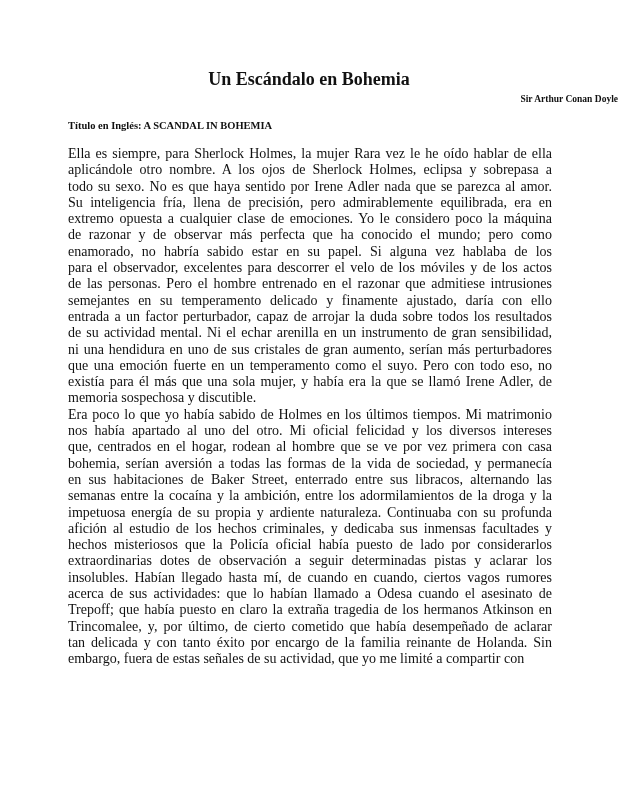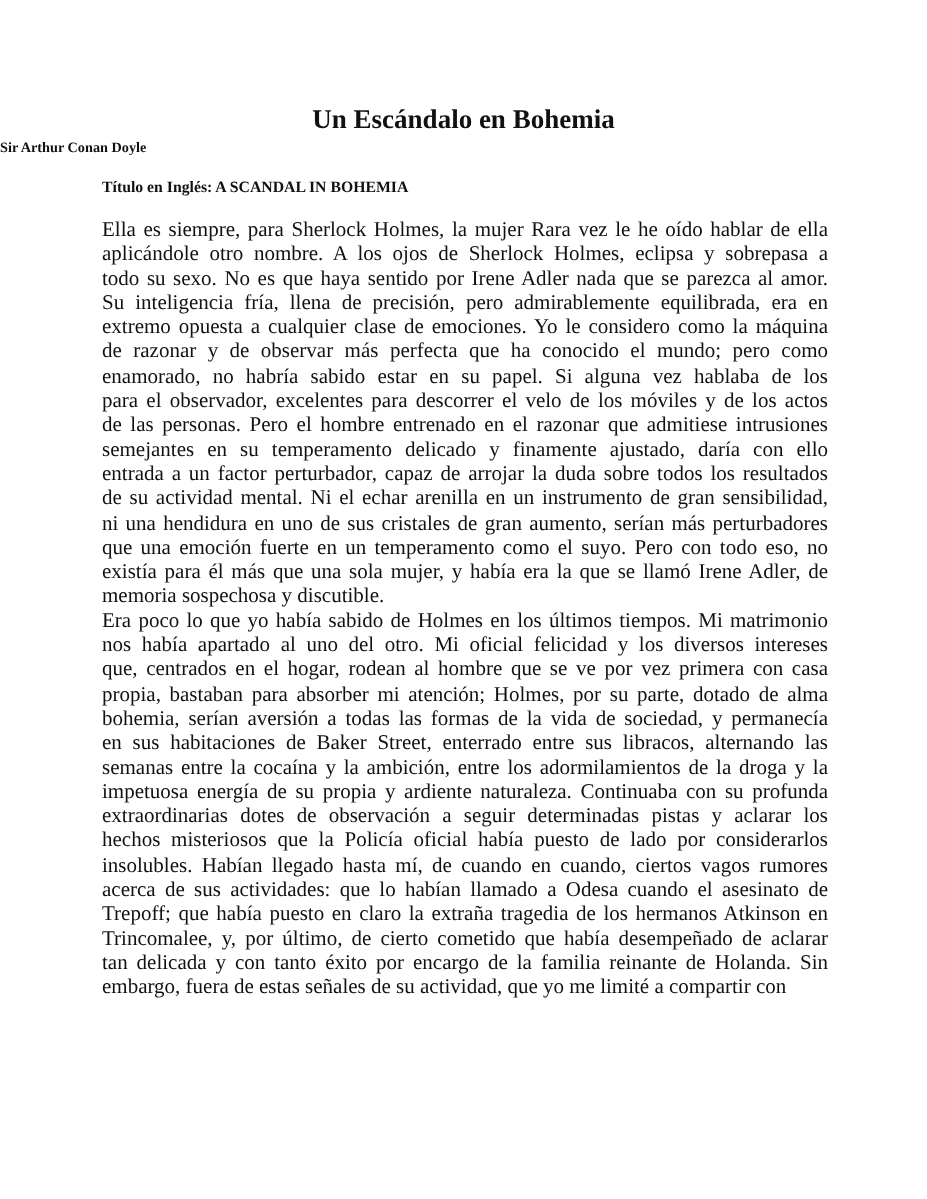--- a/index.html
+++ b/index.html
@@ -27,21 +27,21 @@
     font-size: 18px;
     font-weight: bold;
     line-height: 22px;
     color: #111111;
   }
   .doc-author {
     position: absolute;
     top: 93px;
     left: 0;
     width: 618px;
-    text-align: left;
+    text-align: right;
     font-size: 9.5px;
     font-weight: bold;
     line-height: 12px;
     color: #111111;
   }
   .orig-title {
     position: absolute;
     top: 119px;
     left: 68px;
     width: 484px;
@@ -73,42 +73,42 @@
 
 <div class="page">
   <h1 class="doc-title">Un Escándalo en Bohemia</h1>
   <div class="doc-author">Sir Arthur Conan Doyle</div>
   <div class="orig-title">Título en Inglés: A SCANDAL IN BOHEMIA</div>
   <div class="body-text">
       <div class="line">Ella es siempre, para Sherlock Holmes, la mujer Rara vez le he oído hablar de ella</div>
       <div class="line">aplicándole otro nombre. A los ojos de Sherlock Holmes, eclipsa y sobrepasa a</div>
       <div class="line">todo su sexo. No es que haya sentido por Irene Adler nada que se parezca al amor.</div>
       <div class="line">Su inteligencia fría, llena de precisión, pero admirablemente equilibrada, era en</div>
-      <div class="line">extremo opuesta a cualquier clase de emociones. Yo le considero como la máquina</div>
+      <div class="line">extremo opuesta a cualquier clase de emociones. Yo le considero poco la máquina</div>
       <div class="line">de razonar y de observar más perfecta que ha conocido el mundo; pero como</div>
       <div class="line">enamorado, no habría sabido estar en su papel. Si alguna vez hablaba de los</div>
       <div class="line">para el observador, excelentes para descorrer el velo de los móviles y de los actos</div>
       <div class="line">de las personas. Pero el hombre entrenado en el razonar que admitiese intrusiones</div>
       <div class="line">semejantes en su temperamento delicado y finamente ajustado, daría con ello</div>
       <div class="line">entrada a un factor perturbador, capaz de arrojar la duda sobre todos los resultados</div>
       <div class="line">de su actividad mental. Ni el echar arenilla en un instrumento de gran sensibilidad,</div>
       <div class="line">ni una hendidura en uno de sus cristales de gran aumento, serían más perturbadores</div>
       <div class="line">que una emoción fuerte en un temperamento como el suyo. Pero con todo eso, no</div>
       <div class="line">existía para él más que una sola mujer, y había era la que se llamó Irene Adler, de</div>
       <div class="line last">memoria sospechosa y discutible.</div>
       <div class="line">Era poco lo que yo había sabido de Holmes en los últimos tiempos. Mi matrimonio</div>
       <div class="line">nos había apartado al uno del otro. Mi oficial felicidad y los diversos intereses</div>
       <div class="line">que, centrados en el hogar, rodean al hombre que se ve por vez primera con casa</div>
-      <div class="line">propia, bastaban para absorber mi atención; Holmes, por su parte, dotado de alma</div>
       <div class="line">bohemia, serían aversión a todas las formas de la vida de sociedad, y permanecía</div>
       <div class="line">en sus habitaciones de Baker Street, enterrado entre sus libracos, alternando las</div>
       <div class="line">semanas entre la cocaína y la ambición, entre los adormilamientos de la droga y la</div>
       <div class="line">impetuosa energía de su propia y ardiente naturaleza. Continuaba con su profunda</div>
+      <div class="line">afición al estudio de los hechos criminales, y dedicaba sus inmensas facultades y</div>
+      <div class="line">hechos misteriosos que la Policía oficial había puesto de lado por considerarlos</div>
       <div class="line">extraordinarias dotes de observación a seguir determinadas pistas y aclarar los</div>
-      <div class="line">hechos misteriosos que la Policía oficial había puesto de lado por considerarlos</div>
       <div class="line">insolubles. Habían llegado hasta mí, de cuando en cuando, ciertos vagos rumores</div>
       <div class="line">acerca de sus actividades: que lo habían llamado a Odesa cuando el asesinato de</div>
       <div class="line">Trepoff; que había puesto en claro la extraña tragedia de los hermanos Atkinson en</div>
       <div class="line">Trincomalee, y, por último, de cierto cometido que había desempeñado de aclarar</div>
       <div class="line">tan delicada y con tanto éxito por encargo de la familia reinante de Holanda. Sin</div>
       <div class="line last">embargo, fuera de estas señales de su actividad, que yo me limité a compartir con</div>
     </div>
 </div>
 
 </body></html>

